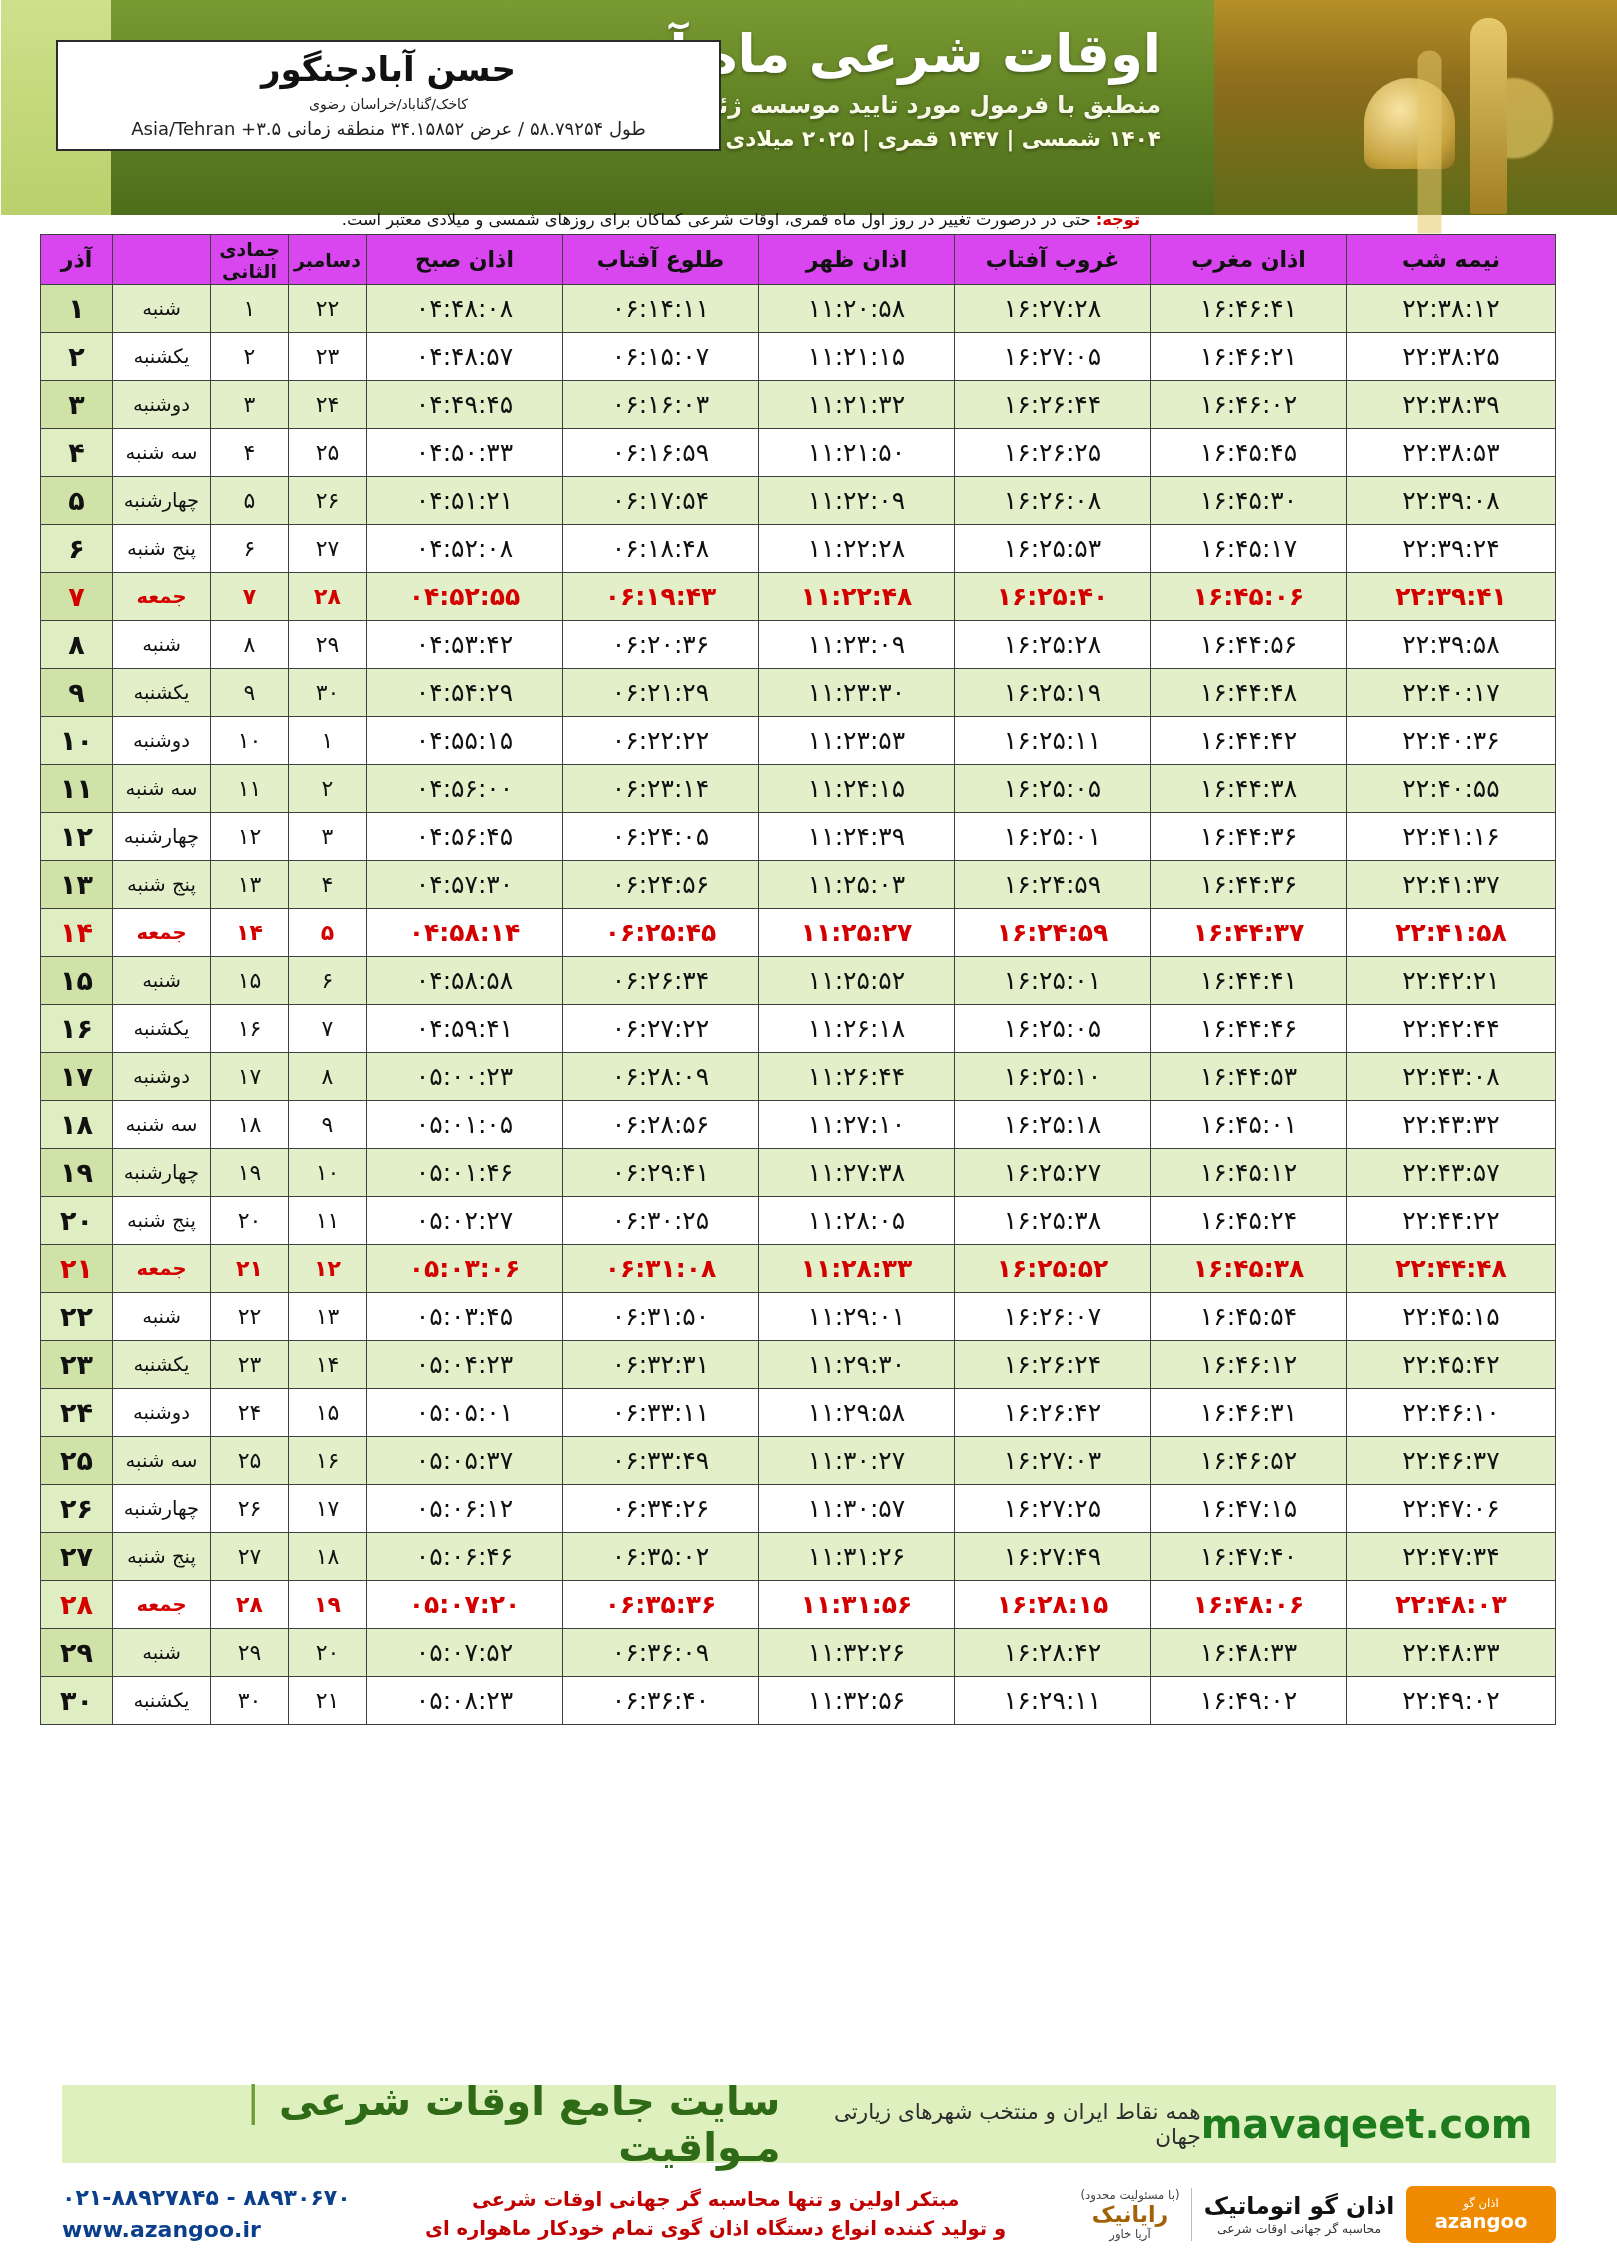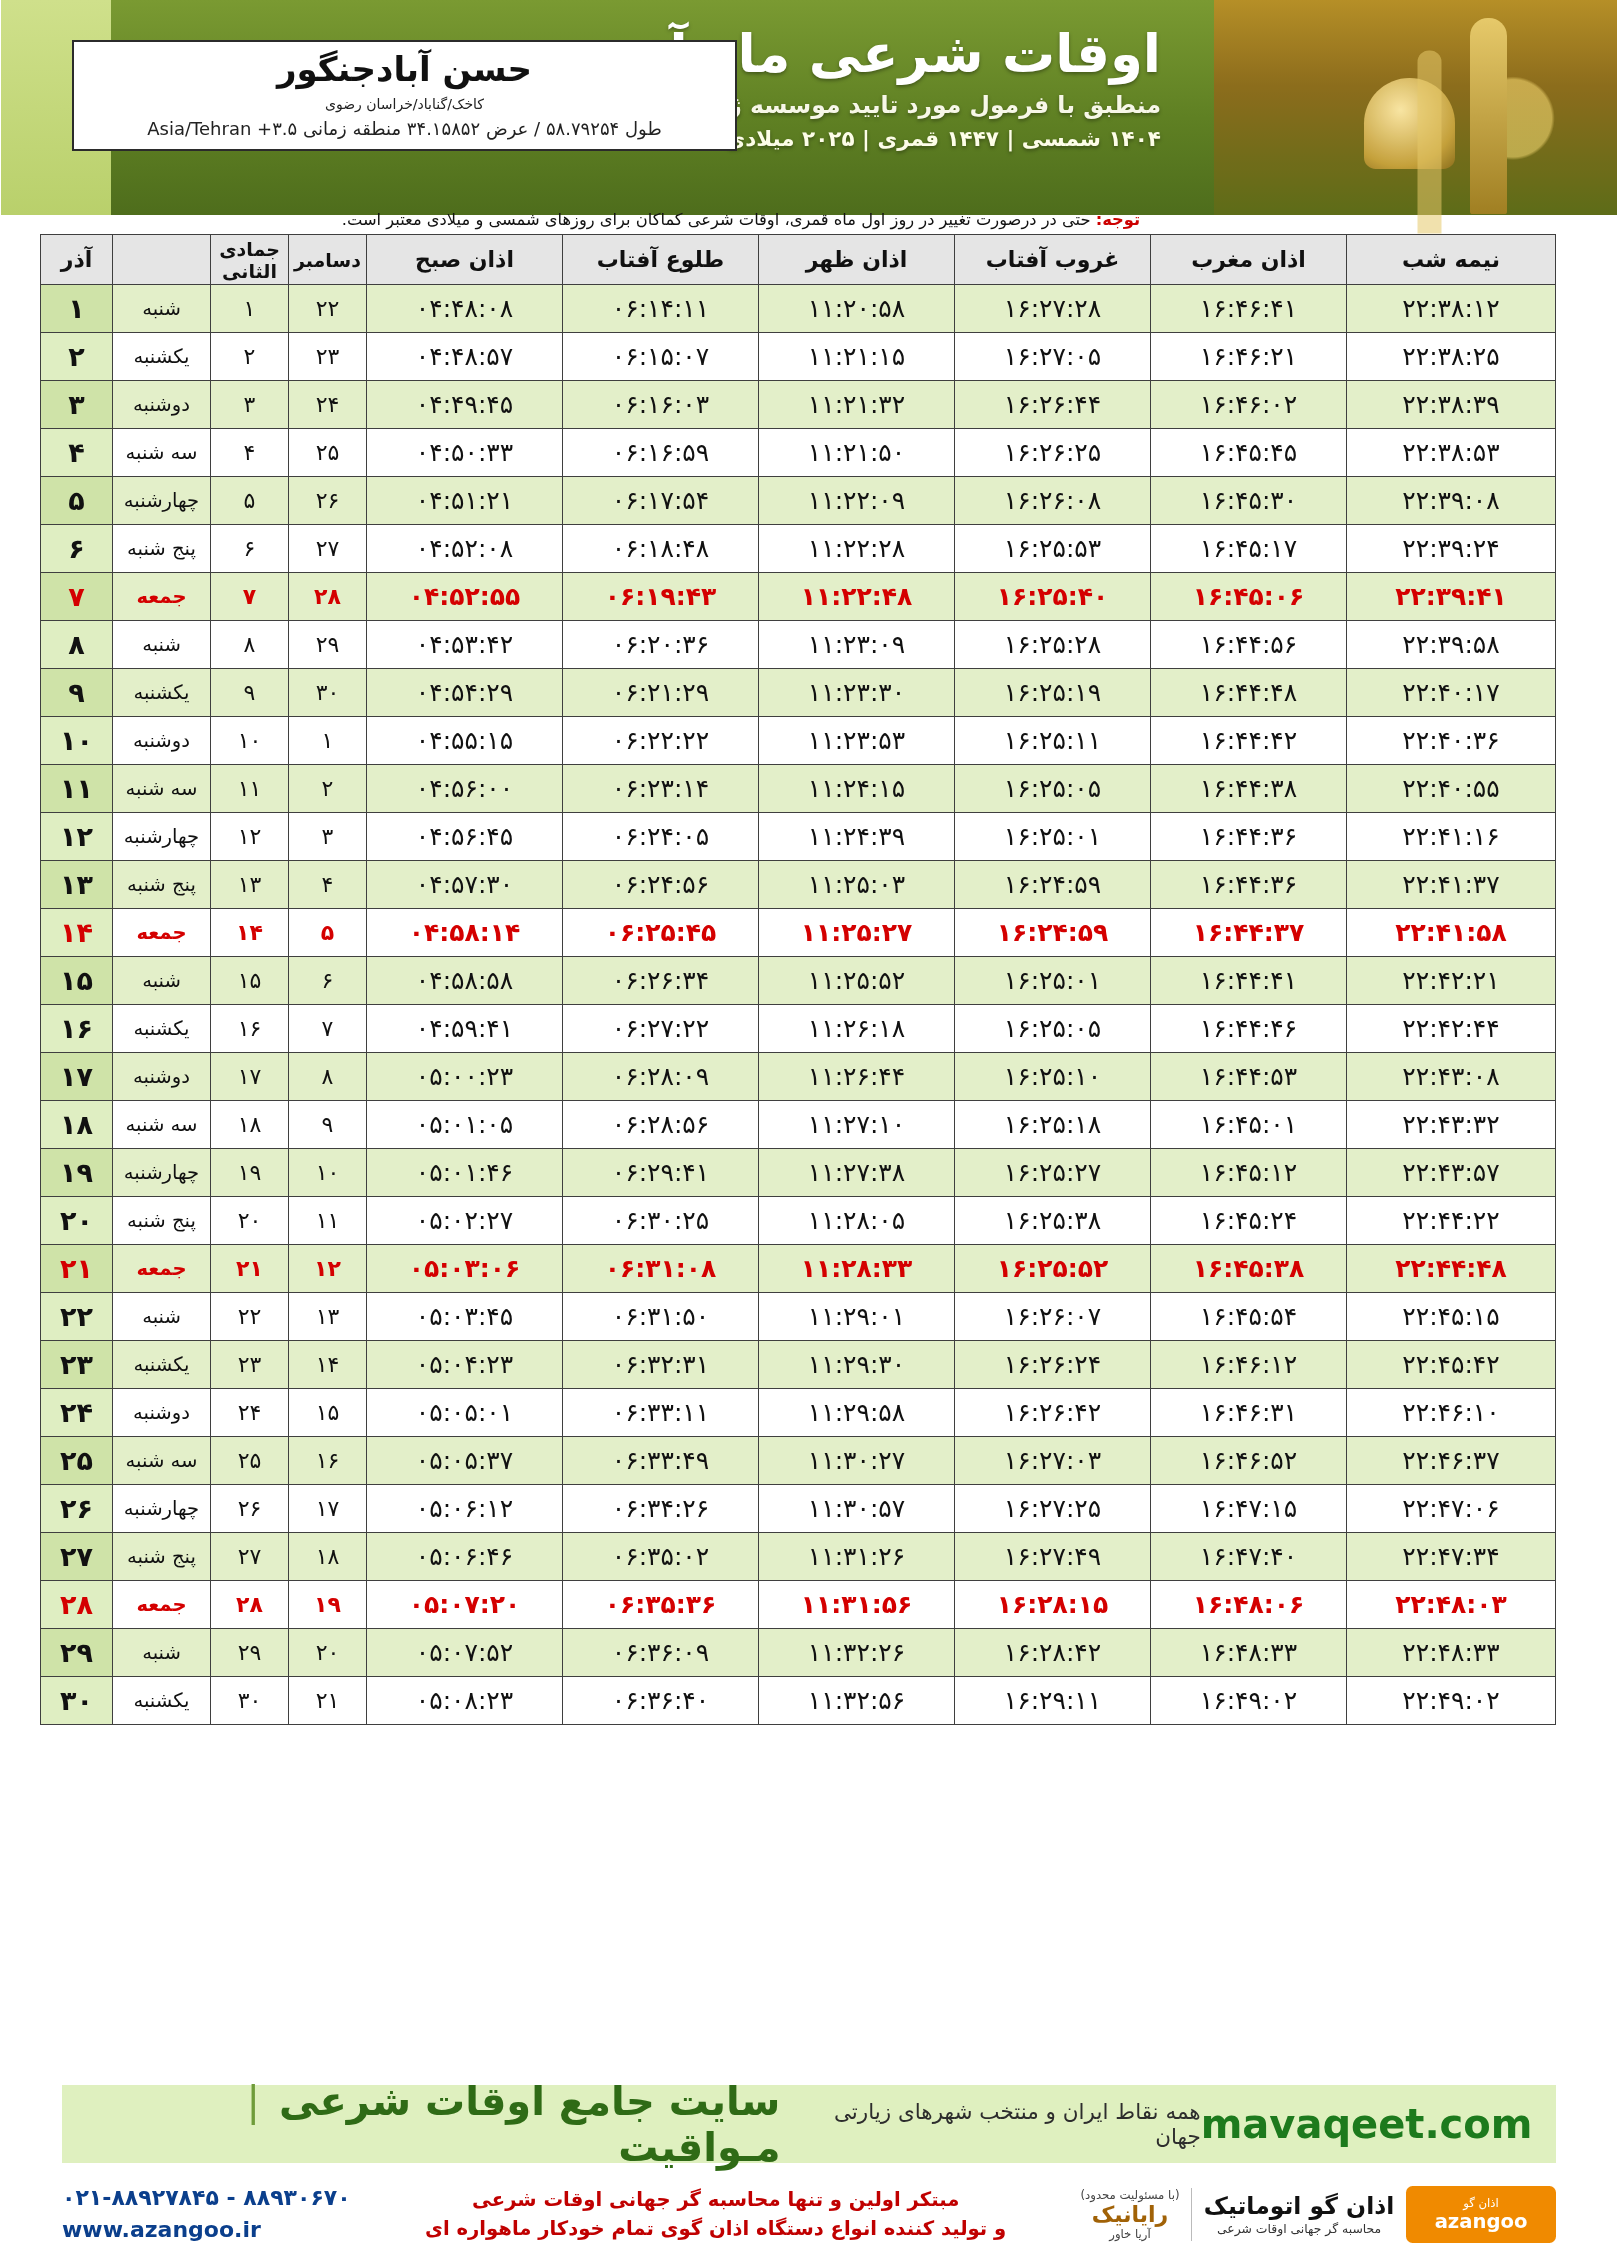--- a/index.html
+++ b/index.html
@@ -74,21 +74,21 @@
   .title-dates {
     font-size: 21.5px;
     margin-top: 7.8px;
     color: #fdfde8;
     font-weight: bold;
   }
 
   
   .loc-card {
     position: absolute;
-    top: 40px; left: 72px;
+    top: 40px; left: 56px;
     width: 665px;
     background: #ffffff;
     border: 2px solid #2b2b2b;
     padding: 9px 13px 10.4px 13px;
     text-align: center;
   }
   .loc-city {
     font-size: 34px;
     font-weight: bold;
     color: #111;
@@ -127,21 +127,21 @@
     border-collapse: collapse;
     width: 1494px;
     table-layout: fixed;
   }
   table.prayer th, table.prayer td {
     border: 1.3px solid #3f3f3f;
     text-align: center;
     padding: 0;
   }
   thead th {
-    background: #e5e5e5;
+    background: #d946ef;
     color: #111;
     height: 50px;
     font-size: 22px;
     font-weight: bold;
     position: relative;
   }
   thead th.small-head { font-size: 19px; font-weight: bold; }
   tbody td {
     height: 48px;
     font-size: 25px;

